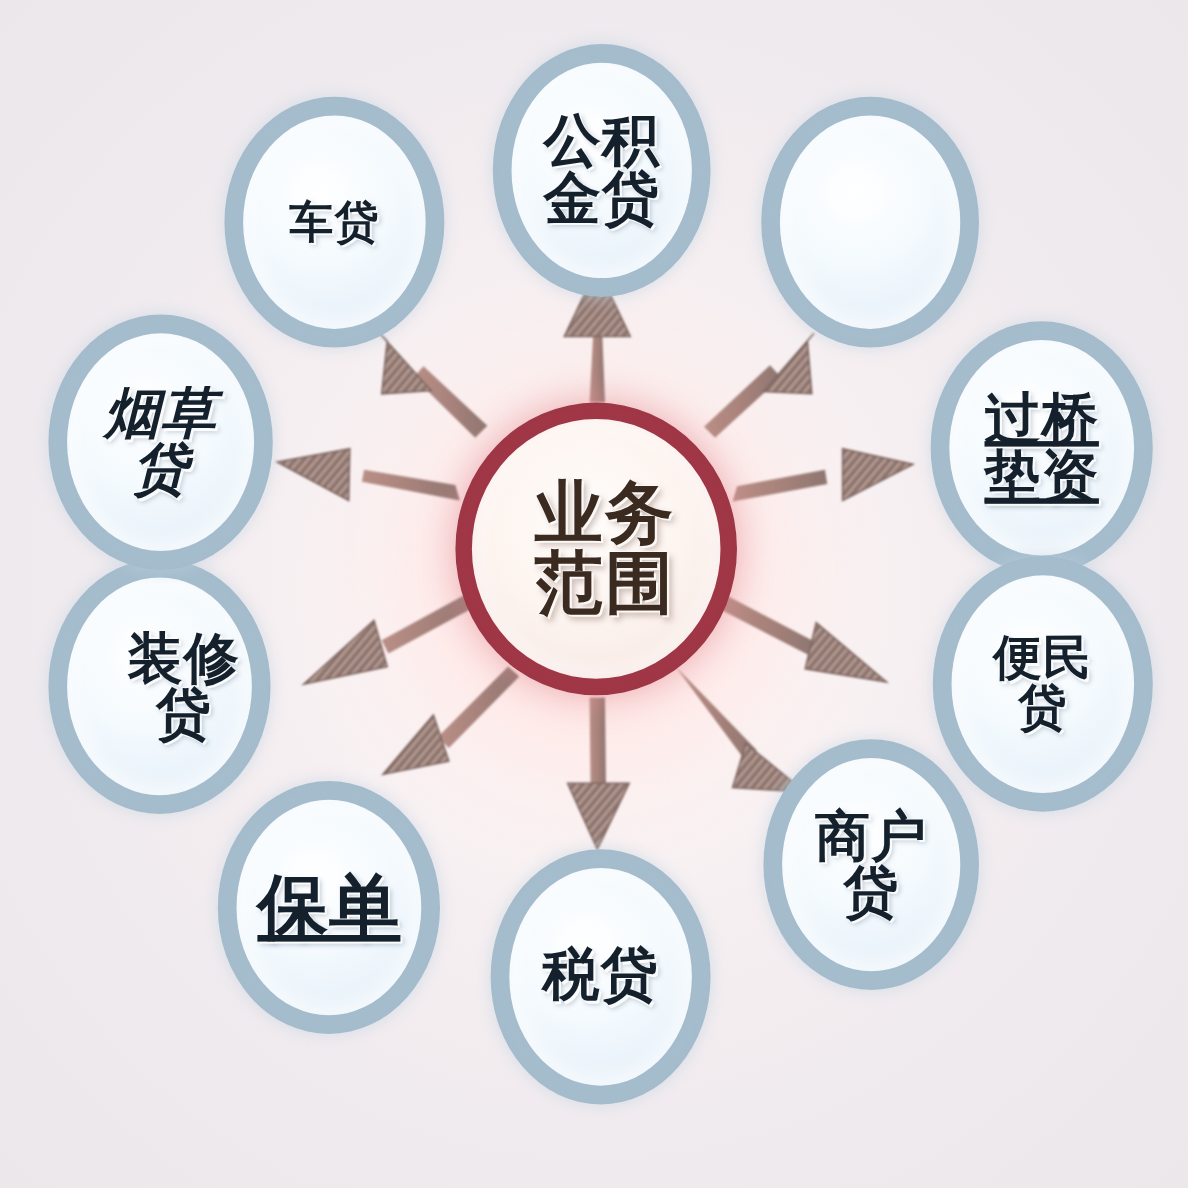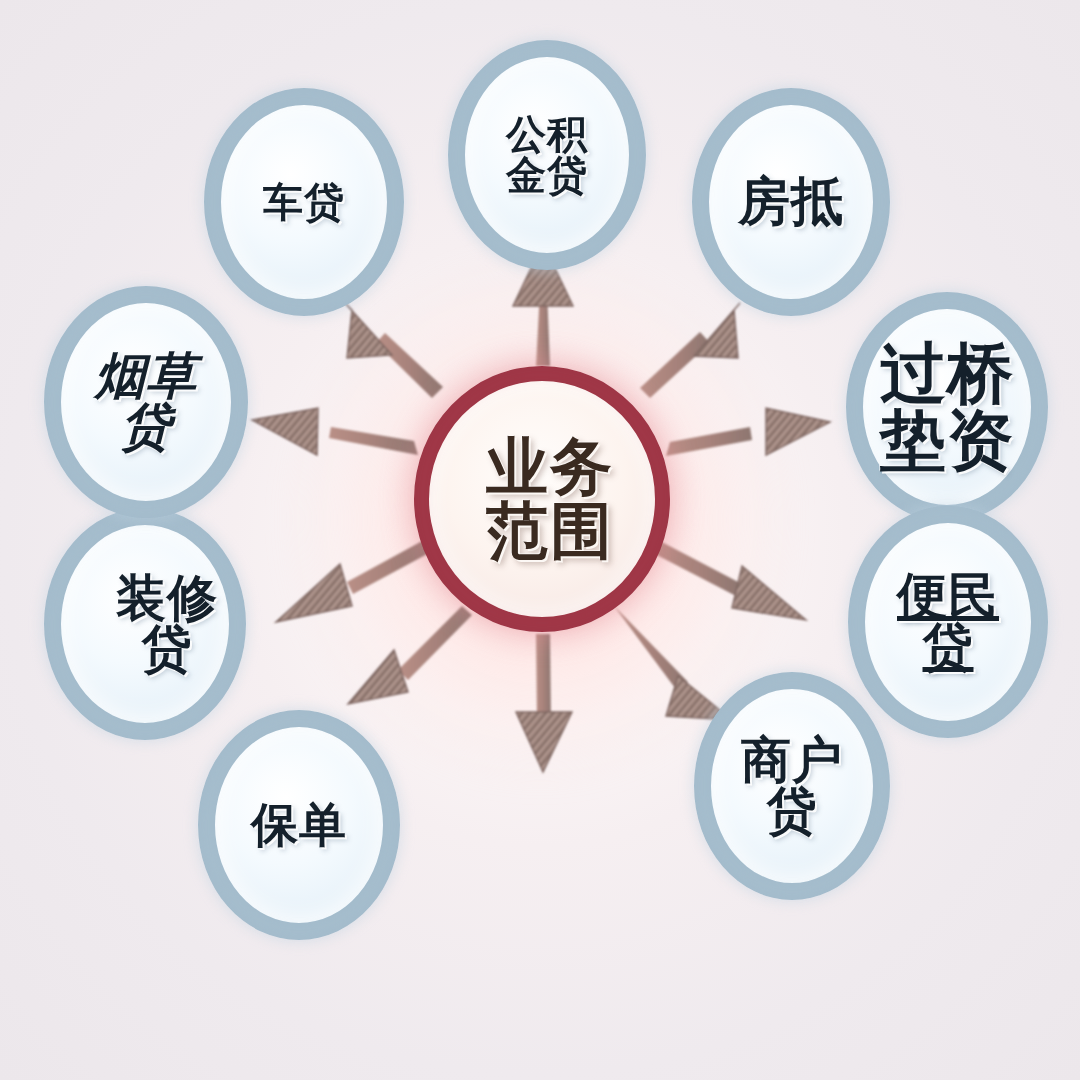--- a/index.html
+++ b/index.html
@@ -98,27 +98,27 @@
   #node-fangdi     { left: 692px; top: 88px;  width: 198px; height: 228px; }
   #node-guoqiao    { left: 846px; top: 292px; width: 202px; height: 230px; }
   #node-bianmin    { left: 848px; top: 506px; width: 200px; height: 232px; }
   #node-shanghu    { left: 694px; top: 672px; width: 196px; height: 228px; }
   #node-shuidai    { left: 446px; top: 772px; width: 200px; height: 232px; }
   #node-baodan     { left: 198px; top: 710px; width: 202px; height: 230px; }
   #node-zhuangxiu  { left: 44px;  top: 508px; width: 202px; height: 232px; }
   #node-yancao     { left: 44px;  top: 286px; width: 204px; height: 232px; }
 
   #node-chedai    .label { font-size: 40px; }
-  #node-gongjijin .label { font-size: 40px; }
+  #node-gongjijin .label { font-size: 52px; }
   #node-fangdi    .label { font-size: 52px; }
-  #node-guoqiao   .label { font-size: 66px; }
-  #node-bianmin   .label { font-size: 50px; text-decoration: underline; }
+  #node-guoqiao   .label { font-size: 51px; text-decoration: underline; }
+  #node-bianmin   .label { font-size: 44px; }
   #node-shanghu   .label { font-size: 50px; }
   #node-shuidai   .label { font-size: 52px; }
-  #node-baodan    .label { font-size: 47px; }
+  #node-baodan    .label { font-size: 64px; text-decoration: underline; }
   #node-zhuangxiu .label { font-size: 50px; margin-left: 44px; }
   #node-yancao    .label { font-size: 50px; font-style: italic; }
 
   
   #hub {
     position: absolute;
     left: 414px;
     top: 366px;
     width: 256px;
     height: 266px;
@@ -246,41 +246,44 @@
   </div>
 
   <div class="node" id="node-gongjijin">
     <div class="ring"></div>
     <div class="label">公积
 金贷</div>
   </div>
 
   <div class="node" id="node-fangdi">
     <div class="ring"></div>
-    <div class="label">房抵</div>
   </div>
 
   <div class="node" id="node-guoqiao">
     <div class="ring"></div>
     <div class="label">过桥
 垫资</div>
   </div>
 
   <div class="node" id="node-bianmin">
     <div class="ring"></div>
     <div class="label">便民
 贷</div>
   </div>
 
   <div class="node" id="node-shanghu">
     <div class="ring"></div>
     <div class="label">商户
 贷</div>
   </div>
 
+  <div class="node" id="node-shuidai">
+    <div class="ring"></div>
+    <div class="label">税贷</div>
+  </div>
 
   <div class="node" id="node-baodan">
     <div class="ring"></div>
     <div class="label">保单</div>
   </div>
 
   <div class="node" id="node-zhuangxiu">
     <div class="ring"></div>
     <div class="label">装修
 贷</div>

